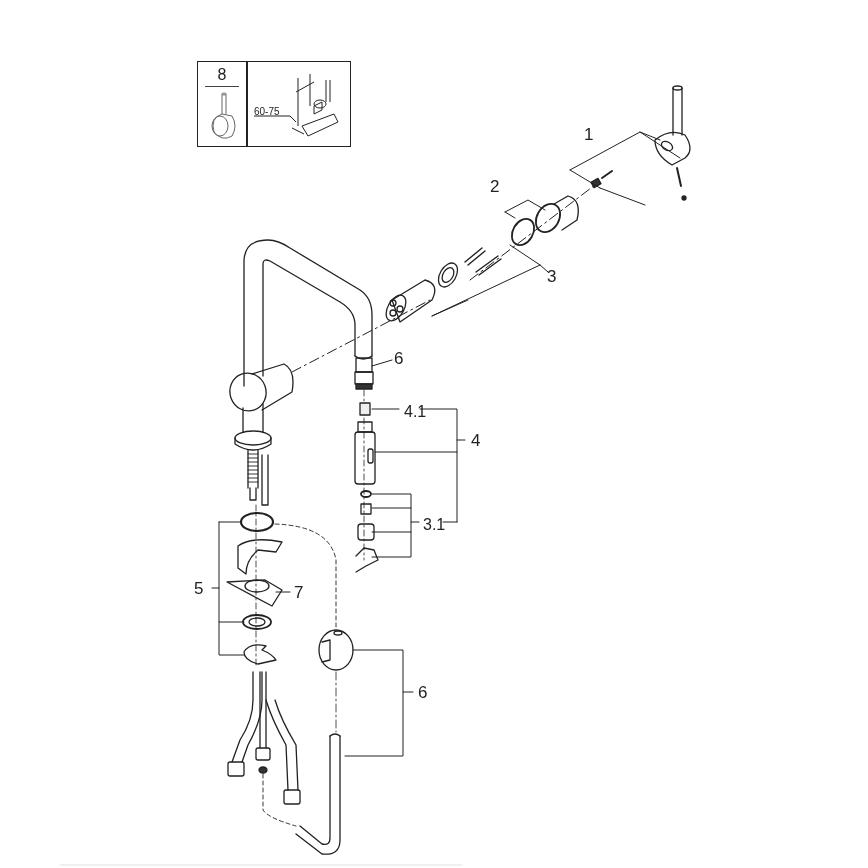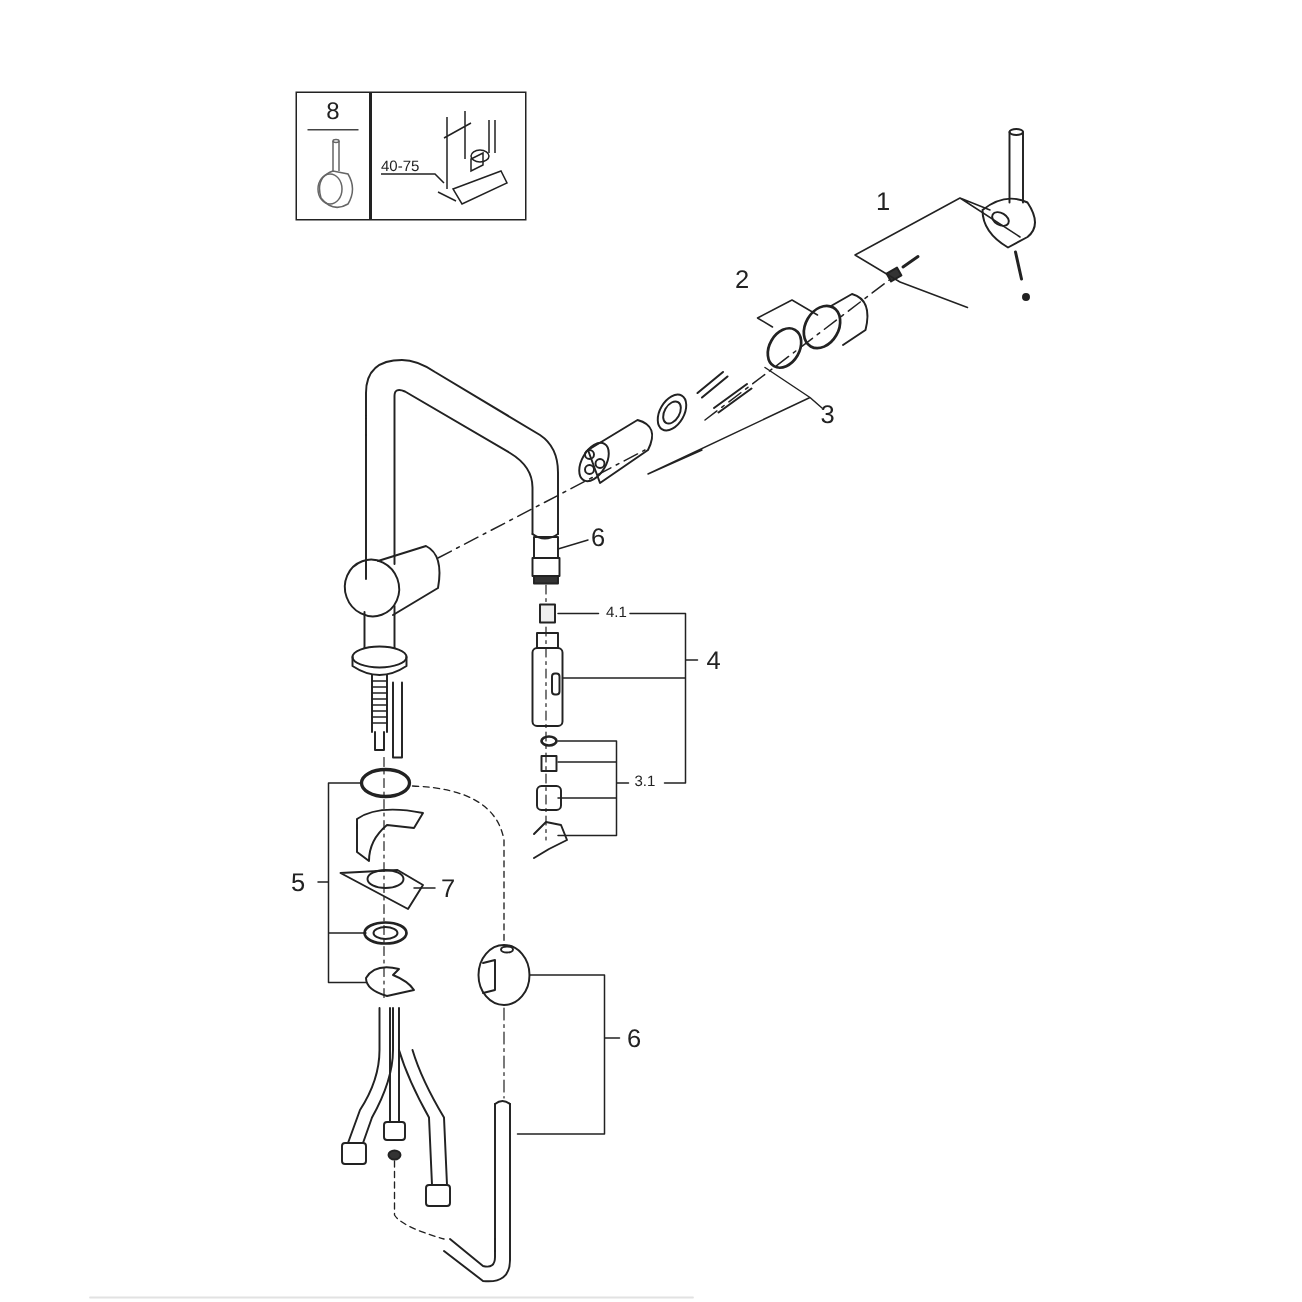--- a/index.html
+++ b/index.html
@@ -1,21 +1,21 @@
 <!DOCTYPE html>
 <html><head>
 <meta charset="utf-8">
 <style>
   html, body { margin: 0; padding: 0; background: #ffffff; }
   body { width: 868px; height: 868px; position: relative; overflow: hidden;
          font-family: "Liberation Sans", sans-serif; }
   #diagram { position: absolute; left: 0; top: 0; width: 868px; height: 868px; }
   .lbl { position: absolute; font-family: "Liberation Sans", sans-serif; color: #222; line-height: 1; }
   .lbl.big { font-size: 17px; }
-  .lbl.small { font-size: 10px; }
+  .lbl.small { font-size: 16px; }
   .inset { position: absolute; left: 197px; top: 61px; width: 154px; height: 86px;
            border: 1.5px solid #222; box-sizing: border-box; background: #fff; }
   .inset-divider { position: absolute; left: 48px; top: 0; width: 1.5px; height: 100%; background: #222; }
   .inset-num { position: absolute; left: 0; top: 4px; width: 48px; text-align: center; font-size: 16px; color:#222; }
   .inset-num-rule { position: absolute; left: 7px; top: 24px; width: 34px; height: 1px; background: #444; }
   .inset-dim { position: absolute; left: 56px; top: 44px; font-size: 10px; color:#222; }
 </style>
 </head>
 <body>
 
@@ -146,21 +146,21 @@
 <div class="inset">
   <div class="inset-num">8</div>
   <div class="inset-num-rule"></div>
   <svg style="position:absolute;left:8px;top:30px;" width="34" height="50" viewBox="0 0 34 50">
     <path d="M16 2 L16 22 M20 2 L20 22" stroke="#666" fill="none" stroke-width="1"></path>
     <ellipse cx="18" cy="2" rx="2" ry="1" stroke="#666" fill="none"></ellipse>
     <path d="M8 40 Q4 26 16 22 L26 24 Q32 34 26 44 Q16 50 8 40 Z" stroke="#666" fill="none" stroke-width="1"></path>
     <ellipse cx="14" cy="34" rx="8" ry="10" stroke="#666" fill="none" stroke-width="1"></ellipse>
   </svg>
   <div class="inset-divider"></div>
-  <div class="inset-dim">40-75</div>
+  <div class="inset-dim">60-75</div>
   <svg style="position:absolute;left:54px;top:4px;" width="96" height="78" viewBox="0 0 96 78">
     <g stroke="#222" fill="none" stroke-width="1">
       <path d="M2 50 L38 50 L44 56 M46 12 L46 60 M58 8 L58 40 M44 26 L62 16"></path>
       <path d="M50 60 L82 48 L86 56 L56 70 Z"></path>
       <path d="M62 48 L62 40 L70 36 L70 44 Z"></path>
       <path d="M74 14 L74 36 M78 14 L78 36"></path>
       <ellipse cx="68" cy="38" rx="6" ry="4"></ellipse>
       <path d="M40 62 L52 68"></path>
     </g>
   </svg>

